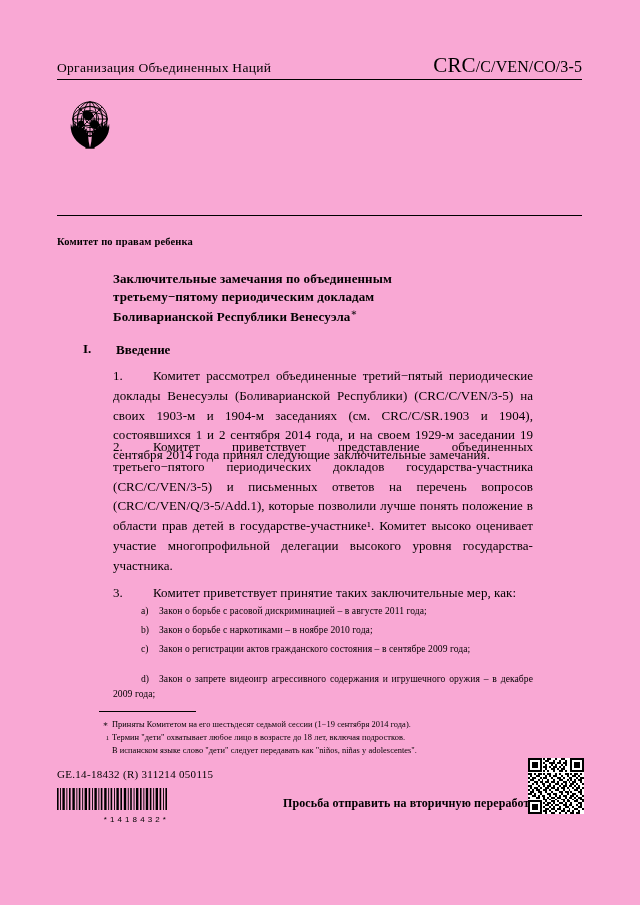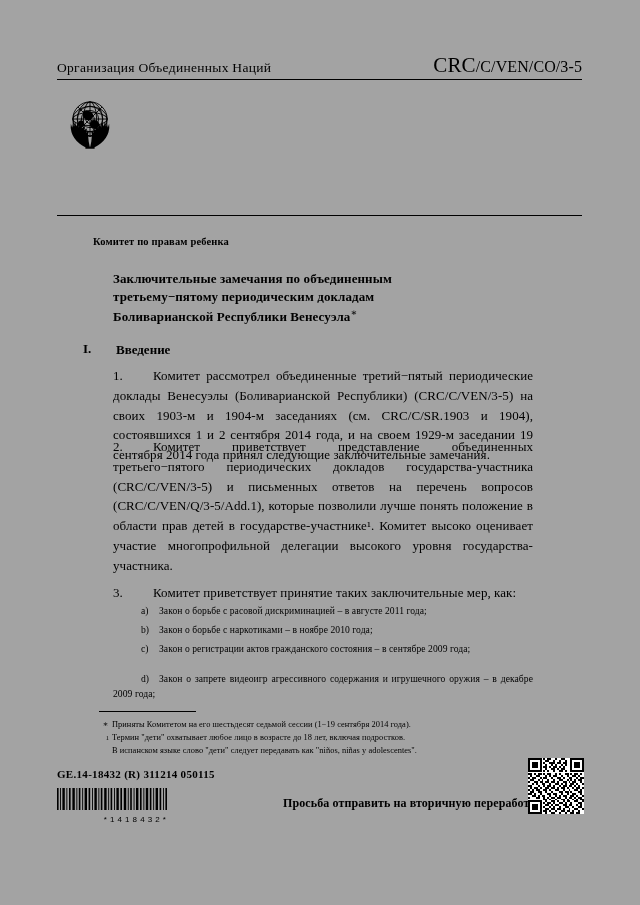--- a/index.html
+++ b/index.html
@@ -4,21 +4,21 @@
 <style>
   html, body {
     margin: 0;
     padding: 0;
     background: #ffffff;
   }
   .page {
     position: relative;
     width: 640px;
     height: 905px;
-    background: #a3a3a3;
+    background: #f9a8d4;
     margin: 0 auto;
     font-family: "Liberation Serif", "DejaVu Serif", serif;
     color: #000000;
     overflow: hidden;
   }
 
   
   .masthead {
     position: absolute;
     left: 57px;
@@ -91,21 +91,20 @@
   }
 
   
   .committee {
     position: absolute;
     left: 57px;
     top: 236px;
     font-size: 10.5px;
     font-weight: bold;
     letter-spacing: 0.15px;
-    margin-left: 36px;
   }
 
   .doc-title {
     position: absolute;
     left: 113px;
     top: 270px;
     width: 420px;
     font-size: 13px;
     font-weight: bold;
     line-height: 1.38;
@@ -204,21 +203,20 @@
   .fn-body { flex: 1 1 auto; }
   .fn-cont { padding-left: 13px; }
 
   
   .ge-line {
     position: absolute;
     left: 57px;
     top: 768px;
     font-size: 11px;
     letter-spacing: 0.3px;
-    font-weight: bold;
   }
   .barcode-wrap {
     position: absolute;
     left: 57px;
     top: 788px;
     width: 112px;
   }
   .barcode {
     height: 22px;
     width: 112px;

